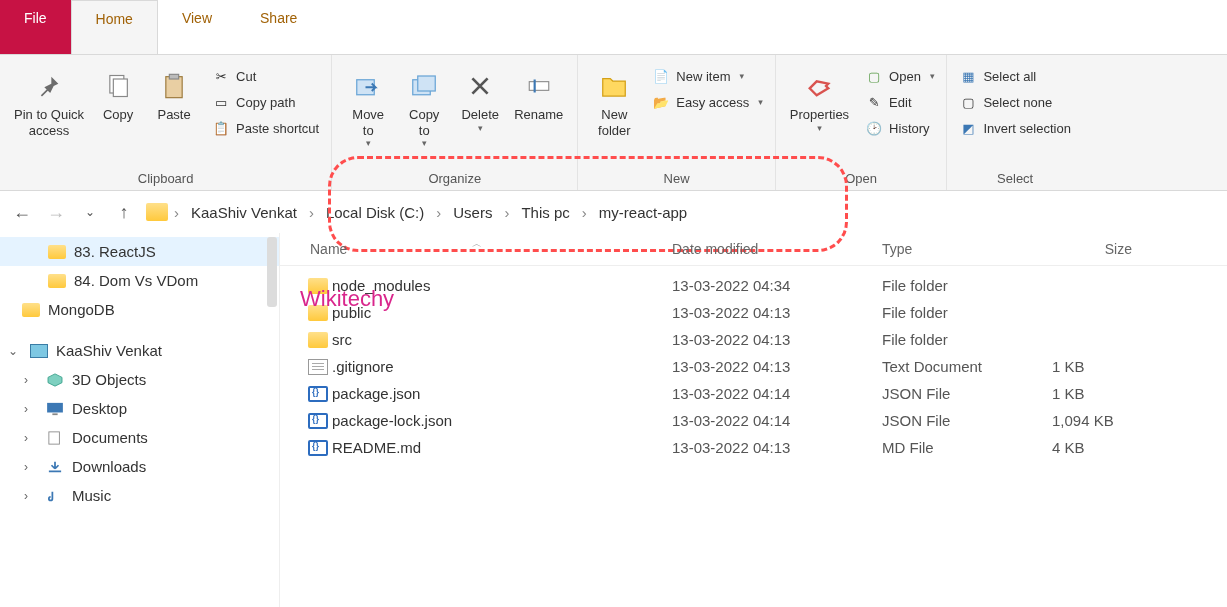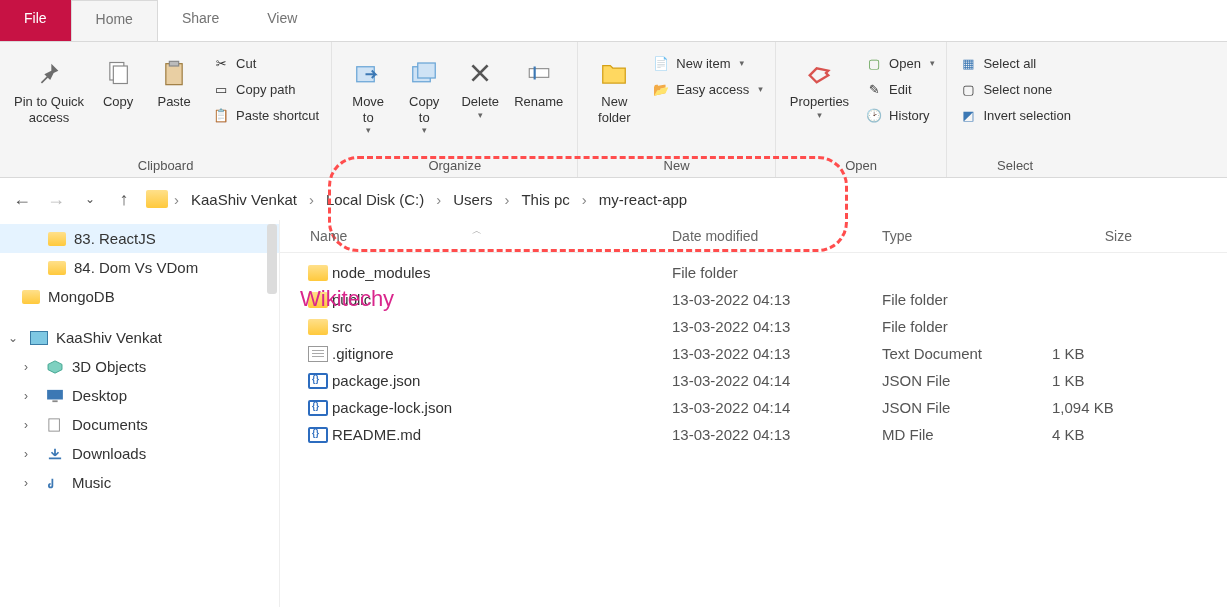--- a/index.html
+++ b/index.html
@@ -1,20 +1,20 @@
 <!DOCTYPE html>
 <html><head>
 <meta charset="utf-8">
 <style>
 * { box-sizing: border-box; margin: 0; padding: 0; font-family: "Segoe UI", Tahoma, sans-serif; }
 body { width: 1227px; height: 607px; background: #fff; font-size: 14px; color: #333; overflow: hidden; position: relative; }
 
 
-.tab-bar { display: flex; border-bottom: 1px solid #d9d9d9; height: 42px; }
-.tab { padding: 10px 24px; cursor: pointer; color: #737373; }
+.tab-bar { display: flex; border-bottom: 1px solid #d9d9d9; height: 55px; }
+.tab { padding: 10px 24px; cursor: pointer; color: #a16207; }
 .tab.file { background: #c71244; color: #fff; }
 .tab.active { background: #f5f5f5; border-top: 1px solid #d9d9d9; border-left: 1px solid #d9d9d9; border-right: 1px solid #d9d9d9; }
 
 
 .ribbon { display: flex; background: #f5f5f5; border-bottom: 1px solid #d9d9d9; height: 136px; }
 .ribbon-group { display: flex; flex-direction: column; padding: 6px 8px 0 8px; border-right: 1px solid #e3e3e3; }
 .ribbon-group-body { display: flex; flex: 1; align-items: flex-start; padding-top: 4px; }
 .ribbon-group-label { text-align: center; font-size: 13px; color: #555; padding-bottom: 4px; }
 .big-btn { display: flex; flex-direction: column; align-items: center; justify-content: flex-start; padding: 4px 6px; cursor: pointer; color: #333; min-width: 56px; }
 .big-btn .ico { width: 34px; height: 34px; margin-bottom: 4px; display: flex; align-items: center; justify-content: center; }
@@ -71,22 +71,22 @@
 .f-ico.json::after { content: "{}"; position: absolute; font-size: 9px; color: #2c6cbf; left: 2px; top: -1px; font-weight: bold; }
 
 .watermark { position: absolute; left: 300px; top: 286px; color: #d9268c; font-size: 22px; font-weight: 400; pointer-events: none; z-index: 5; }
 </style>
 </head>
 <body>
 
 <div class="tab-bar">
   <div class="tab file">File</div>
   <div class="tab active">Home</div>
+  <div class="tab">View</div>
   <div class="tab">Share</div>
-  <div class="tab">View</div>
 </div>
 
 <div class="ribbon">
 
   <div class="ribbon-group">
     <div class="ribbon-group-body">
       <div class="big-btn">
         <span class="ico">
             <svg width="28" height="28" viewBox="0 0 24 24">
               <path fill="#6c6c6c" d="M14 4l6 6-4 2-3 6-2-2-5 5-1-1 5-5-2-2 6-3z"></path>
@@ -343,20 +343,21 @@
       <div class="col-date">Date modified</div>
       <div class="col-type">Type</div>
       <div class="col-size">Size</div>
     </div>
     <div class="rows" id="rows">
         <div class="row">
           <div class="c-name">
             <span class="f-ico folder"></span>
             <span>node_modules</span>
           </div>
+          <div class="c-date">13-03-2022 04:34</div>
           <div class="c-type">File folder</div>
           <div class="c-size"></div>
         </div>
         <div class="row">
           <div class="c-name">
             <span class="f-ico folder"></span>
             <span>public</span>
           </div>
           <div class="c-date">13-03-2022 04:13</div>
           <div class="c-type">File folder</div>

